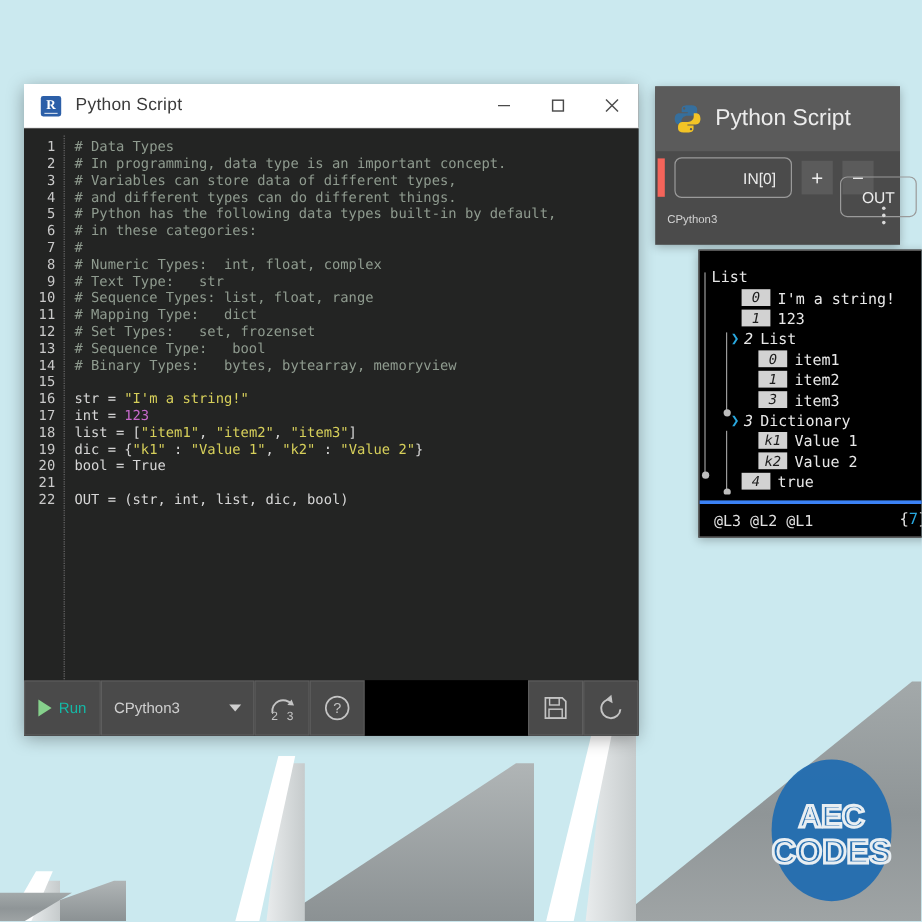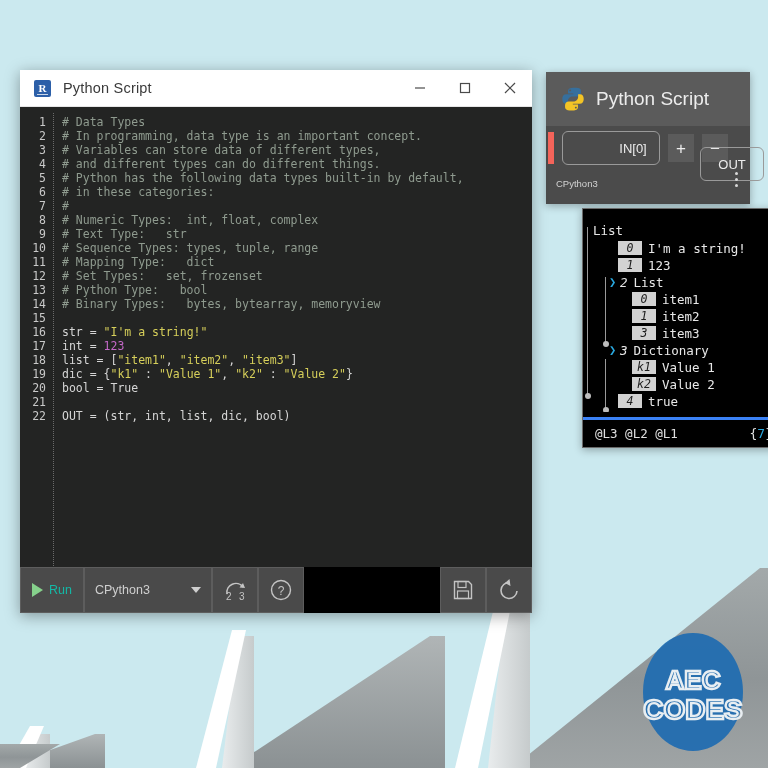--- a/index.html
+++ b/index.html
@@ -308,24 +308,24 @@
     <div id="code-lines">
         <div class="cl"><span class="cmt"># Data Types</span></div>
         <div class="cl"><span class="cmt"># In programming, data type is an important concept.</span></div>
         <div class="cl"><span class="cmt"># Variables can store data of different types,</span></div>
         <div class="cl"><span class="cmt"># and different types can do different things.</span></div>
         <div class="cl"><span class="cmt"># Python has the following data types built-in by default,</span></div>
         <div class="cl"><span class="cmt"># in these categories:</span></div>
         <div class="cl"><span class="cmt">#</span></div>
         <div class="cl"><span class="cmt"># Numeric Types:  int, float, complex</span></div>
         <div class="cl"><span class="cmt"># Text Type:   str</span></div>
-        <div class="cl"><span class="cmt"># Sequence Types: types, tuple, range</span></div>
+        <div class="cl"><span class="cmt"># Sequence Types: list, float, range</span></div>
         <div class="cl"><span class="cmt"># Mapping Type:   dict</span></div>
         <div class="cl"><span class="cmt"># Set Types:   set, frozenset</span></div>
-        <div class="cl"><span class="cmt"># Python Type:   bool</span></div>
+        <div class="cl"><span class="cmt"># Sequence Type:   bool</span></div>
         <div class="cl"><span class="cmt"># Binary Types:   bytes, bytearray, memoryview</span></div>
         <div class="cl">&nbsp;</div>
         <div class="cl"><span>str = </span><span class="str">"I'm a string!"</span></div>
         <div class="cl"><span>int = </span><span class="num">123</span></div>
         <div class="cl"><span>list = [</span><span class="str">"item1"</span><span>, </span><span class="str">"item2"</span><span>, </span><span class="str">"item3"</span><span>]</span></div>
         <div class="cl"><span>dic = {</span><span class="str">"k1"</span><span> : </span><span class="str">"Value 1"</span><span>, </span><span class="str">"k2"</span><span> : </span><span class="str">"Value 2"</span><span>}</span></div>
         <div class="cl"><span>bool = True</span></div>
         <div class="cl">&nbsp;</div>
         <div class="cl"><span>OUT = (str, int, list, dic, bool)</span></div>
       </div>

